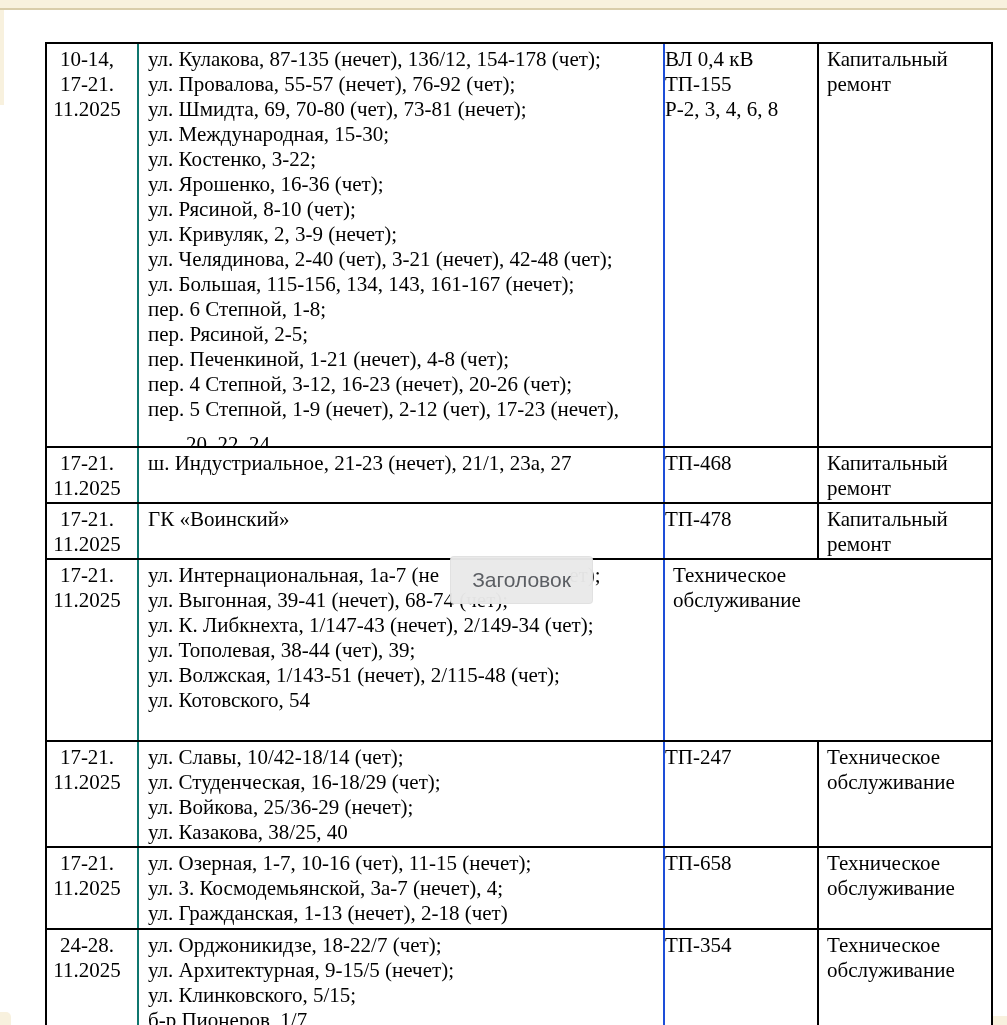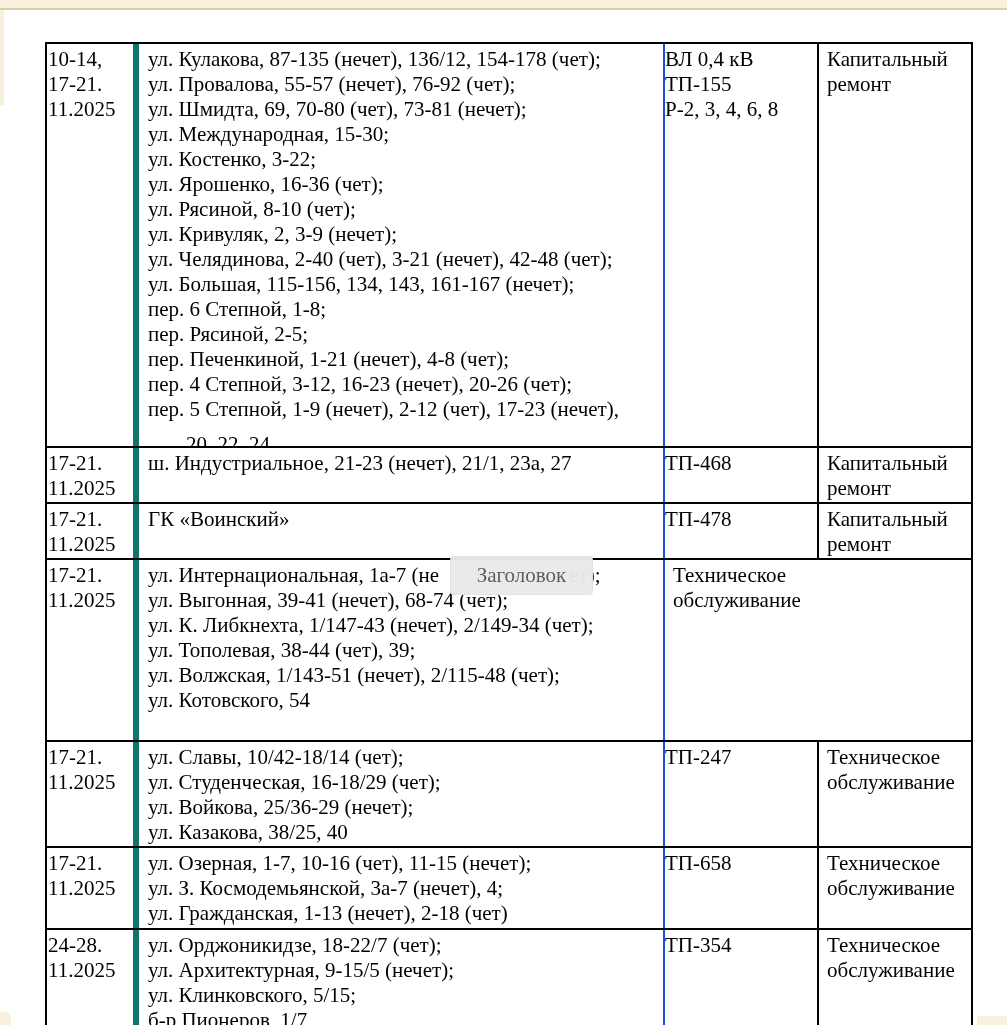--- a/index.html
+++ b/index.html
@@ -18,37 +18,37 @@
   .page{position:absolute;left:0;top:10px;width:1007px;height:1015px;background:transparent;}
 
   
   #doc-table{
     position:absolute;left:45px;top:42px;
     border:2px solid #000;border-bottom:none;background:#fff;
     font-size:21px;line-height:25px;
   }
   .trow{display:flex;border-bottom:2px solid #000;overflow:hidden;background:#fff;}
   .cell{box-sizing:border-box;overflow:hidden;padding-top:3px;}
-  .c1{width:92px;border-right:6px solid #0f766e;text-align:left;padding-left:1px;padding-right:11px;}
+  .c1{width:92px;border-right:2px solid #0f766e;text-align:center;padding-left:1px;padding-right:11px;}
   .c2{width:526px;border-right:2px solid #1d4ed8;padding-left:9px;padding-right:20px;}
   .c3{width:154px;border-right:2px solid #000;padding-right:2px;}
-  .c4{width:152px;padding-left:8px;padding-right:6px;}
+  .c4{width:172px;padding-left:8px;padding-right:6px;}
   .ln{white-space:pre;}
   .ln.wrap{white-space:normal;}
   .ln.indent{margin-left:38px;margin-top:10px;}
   .gap{display:inline-block;width:130px;}
 
   
   #tooltip{
-    position:absolute;left:450px;top:556px;width:143px;height:39px;
+    position:absolute;left:450px;top:556px;width:143px;height:48px;
     background:rgba(233,233,233,0.97);
     border:1px solid rgba(0,0,0,0.04);
     border-radius:4px;
     display:flex;align-items:center;justify-content:center;
-    font-family:Liberation Serif, serif;
+    font-family:Liberation Sans, sans-serif;
     font-size:21px;color:#5b5e63;
     z-index:10;box-sizing:border-box;
   }
 </style>
 </head>
 <body>
 
 <div class="edge-top"></div>
 <div class="edge-left"></div>
 <div class="corner-bl"></div>

